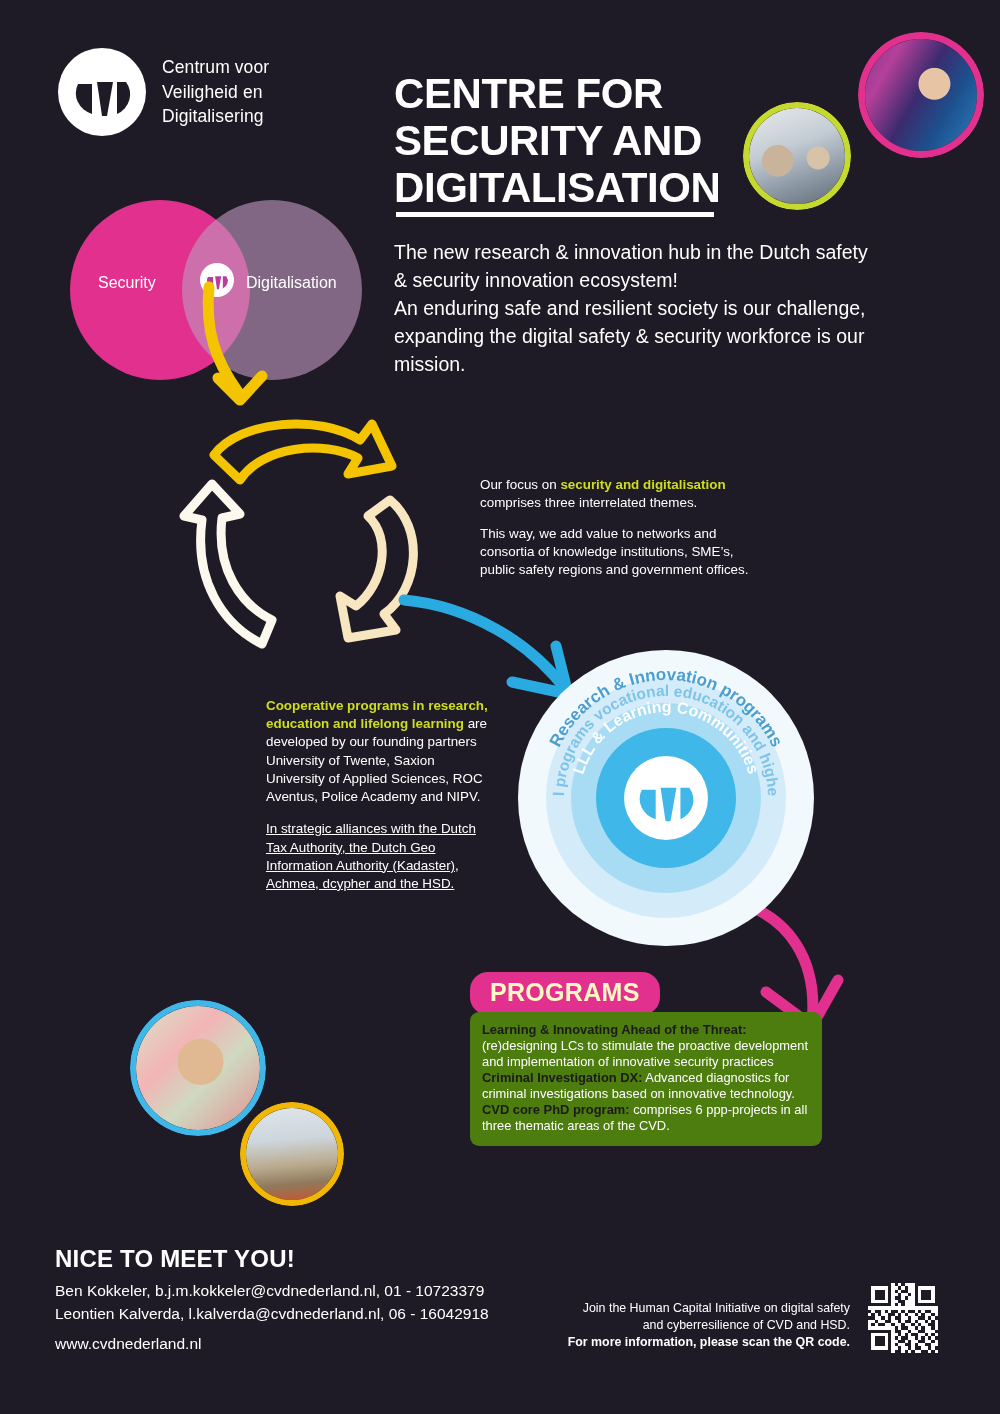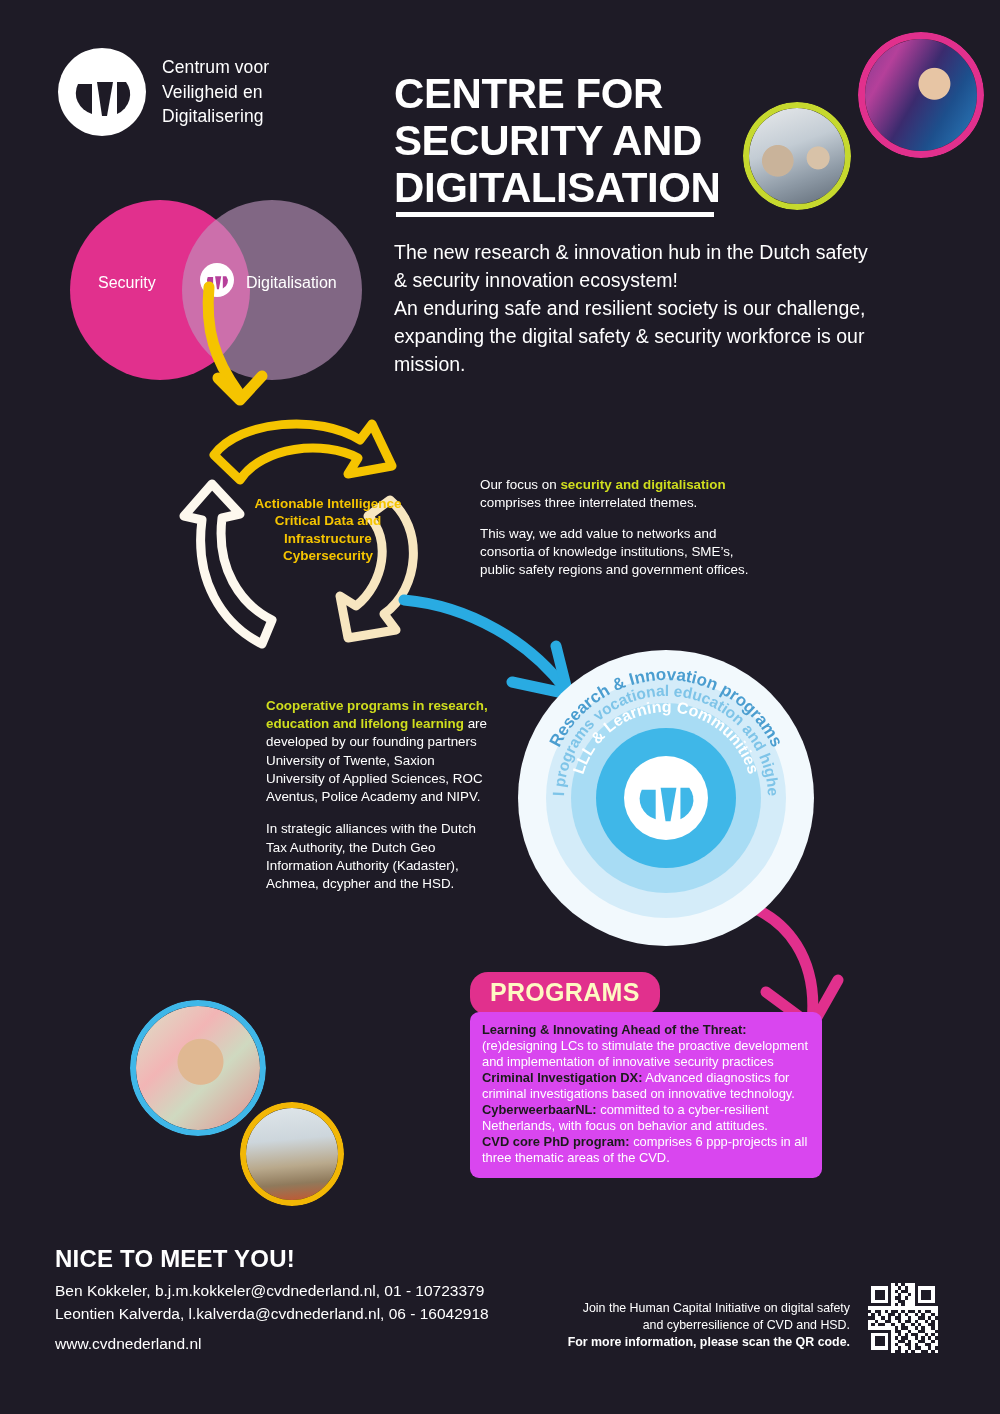--- a/index.html
+++ b/index.html
@@ -79,36 +79,36 @@
     font-size: 13.5px; font-weight: bold; line-height: 1.28;
     color: #f5c400; text-align: center;
   }
 
   .focus-text { position: absolute; left: 480px; top: 476px; width: 270px; font-size: 13.4px; line-height: 1.34; color:#fff; }
   .focus-text .hl { color: #cfdd1e; font-weight: bold; }
   .focus-text p + p { margin-top: 13px; }
 
   .coop-text { position: absolute; left: 266px; top: 697px; width: 222px; font-size: 13.4px; line-height: 1.36; color:#fff; }
   .coop-text .hl { color: #cfdd1e; font-weight: bold; }
-  .coop-text p + p { margin-top: 14px; }
+  .coop-text p + p { margin-top: 14px; text-decoration: underline; }
 
   
   .rings { position: absolute; left: 516px; top: 648px; width: 300px; height: 300px; }
   .rings svg { display: block; }
 
   
   .prog-badge {
     position: absolute; left: 470px; top: 972px;
     background: #e1308d; border-radius: 18px;
     padding: 6px 20px 8px; font-size: 25px; font-weight: bold; color: #fef9c3;
     letter-spacing: .3px;
   }
   .prog-box {
     position: absolute; left: 470px; top: 1012px; width: 352px;
-    background: #d946ef; border-radius: 9px;
+    background: #4d7c0f; border-radius: 9px;
     padding: 10px 12px 12px; color: #ffffff;
     font-size: 12.9px; line-height: 1.24;
   }
   .prog-box b { color: #1b1b1b; }
   .prog-box .item { margin-bottom: 0px; }
 
   
   .foot-title { position: absolute; left: 55px; top: 1245px; font-size: 24px; font-weight: bold; color:#fff; letter-spacing:.2px; }
   .foot-contacts { position: absolute; left: 55px; top: 1280px; font-size: 15.5px; line-height: 1.48; color:#fff; }
   .foot-url { position: absolute; left: 55px; top: 1335px; font-size: 15.5px; color:#fff; }
@@ -190,26 +190,20 @@
     <path d="M262 644 C 222 624, 194 580, 202 520 L 184 516 L 212 484 L 240 514 L 222 518
              C 216 568, 240 604, 272 620 Z" fill="none" stroke="#fdf8ee" stroke-width="9" stroke-linejoin="round"></path>
 
     <path d="M404 600 C 470 606, 530 642, 566 690" stroke="#29abe2" stroke-width="11" fill="none" stroke-linecap="round"></path>
     <path d="M512 682 L568 694 L556 646" stroke="#29abe2" stroke-width="11" fill="none" stroke-linecap="round" stroke-linejoin="round"></path>
 
     <path d="M736 902 C 790 916, 818 962, 812 1022" stroke="#e1308d" stroke-width="11" fill="none" stroke-linecap="round"></path>
     <path d="M766 992 L812 1026 L838 980" stroke="#e1308d" stroke-width="11" fill="none" stroke-linecap="round" stroke-linejoin="round"></path>
   </svg>
 
-  <div class="themes-text">
-    <div>Actionable Intelligence</div>
-    <div>Critical Data and</div>
-    <div>Infrastructure</div>
-    <div>Cybersecurity</div>
-  </div>
 
   <div class="focus-text">
     <p><span>Our focus on </span><span class="hl">security and digitalisation</span><span> comprises three interrelated themes.</span></p>
     <p>This way, we add value to networks and consortia of knowledge institutions, SME’s, public safety regions and government offices.</p>
   </div>
 
   <div class="coop-text">
     <p><span class="hl">Cooperative programs in research, education and lifelong learning</span><span> are developed by our founding partners University of Twente, Saxion University of Applied Sciences, ROC Aventus, Police Academy and NIPV.</span></p>
     <p>In strategic alliances with the Dutch Tax Authority, the Dutch Geo Information Authority (Kadaster), Achmea, dcypher and the HSD.</p>
   </div>
@@ -240,21 +234,20 @@
       <text font-family="Liberation Sans, sans-serif" font-size="16" font-weight="bold" fill="#ffffff">
         <textPath href="#arcInner" startOffset="50%" text-anchor="middle"><tspan>LLL &amp; Learning Communities</tspan></textPath>
       </text>
     </svg>
   </div>
 
   <div class="prog-badge">PROGRAMS</div>
   <div class="prog-box">
     <div class="item"><b>Learning &amp; Innovating Ahead of the Threat:</b><span> (re)designing LCs to stimulate the proactive development and implementation of innovative security practices</span></div>
     <div class="item"><b>Criminal Investigation DX:</b><span> Advanced diagnostics for criminal investigations based on innovative technology.</span></div>
-    <div class="item"><b>CyberweerbaarNL:</b><span> committed to a cyber-resilient Netherlands, with focus on behavior and attitudes.</span></div>
     <div class="item"><b>CVD core PhD program:</b><span> comprises 6 ppp-projects in all three thematic areas of the CVD.</span></div>
   </div>
 
   <div class="foot-title">NICE TO MEET YOU!</div>
   <div class="foot-contacts">
     <div>Ben Kokkeler, b.j.m.kokkeler@cvdnederland.nl, 01 - 10723379</div>
     <div>Leontien Kalverda, l.kalverda@cvdnederland.nl, 06 - 16042918</div>
   </div>
   <div class="foot-url">www.cvdnederland.nl</div>
 

